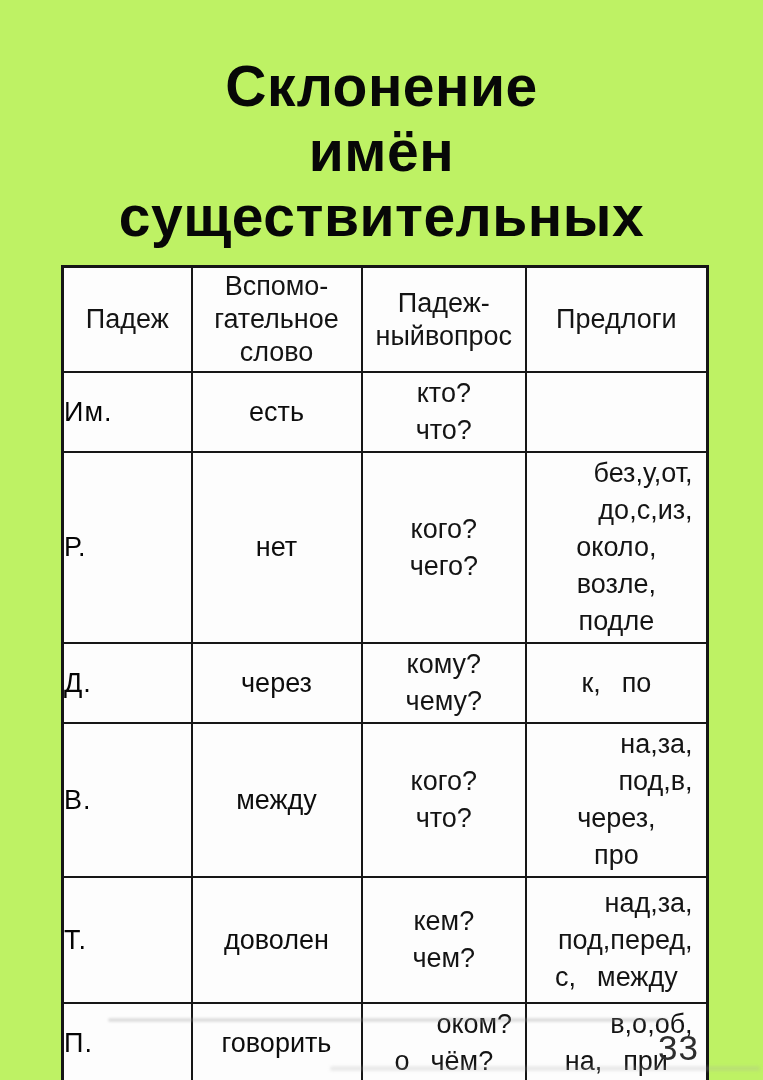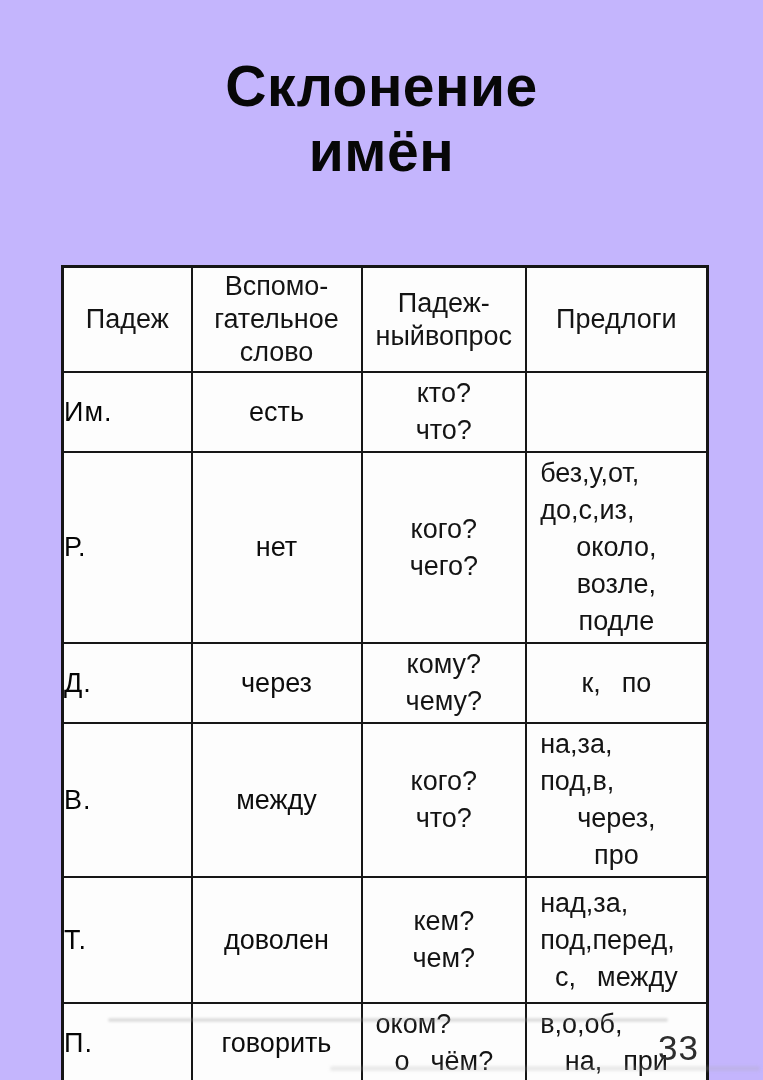--- a/index.html
+++ b/index.html
@@ -1,18 +1,18 @@
 <!DOCTYPE html>
 <html><head>
 <meta charset="utf-8">
 <style>
   html,body { margin:0; padding:0; background:#e8e8e8; }
   .page {
     position:relative; width:763px; height:1080px; margin:0 auto;
-    background:#c4b5fd; overflow:hidden;
+    background:#bef264; overflow:hidden;
     font-family:"Liberation Sans", sans-serif; color:#0d0d0d;
   }
   
   .title {
     position:absolute; top:54px; left:0; width:100%;
     margin:0; text-align:center;
     font-size:57px; line-height:65px; font-weight:700;
     color:#070707; letter-spacing:0.5px;
   }
   .title-line { display:block; }
@@ -40,21 +40,21 @@
   tbody tr:nth-child(4){ height:134px; }
   tbody tr:nth-child(5){ height:126px; }
   tbody tr:nth-child(6){ height:72px; }
 
   th .line { line-height:33px; }
   td .line { line-height:37px; }
 
   .line { text-align:center; font-size:27px; color:#141414; }
   .line.gap { word-spacing:0.5em; }
   .line.spread {
-    display:flex; justify-content:flex-start;
+    display:flex; justify-content:flex-end;
     padding:0 13px;
   }
   .case-cell {
     font-weight:700; font-size:33px; text-align:left;
     letter-spacing:1px; color:#050505;
   }
   .aux-cell { text-align:center;border-radius:25px; }
 
   
   .page-number {
@@ -73,20 +73,21 @@
   }
 </style>
 </head>
 <body>
 
 <div class="page">
 
   <h1 class="title">
     <span class="title-line">Склонение</span>
     <span class="title-line">имён</span>
+    <span class="title-line">существительных</span>
   </h1>
 
   <table class="decl-table">
     <colgroup>
         <col>
         <col>
         <col>
         <col>
       </colgroup>
     <thead>

